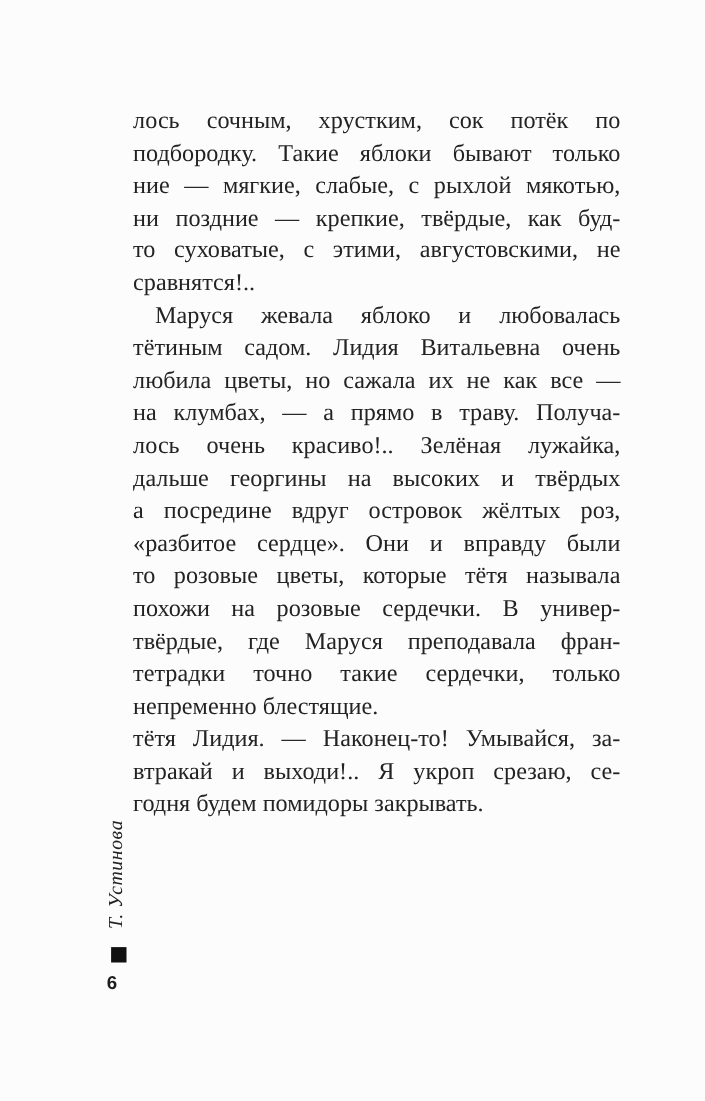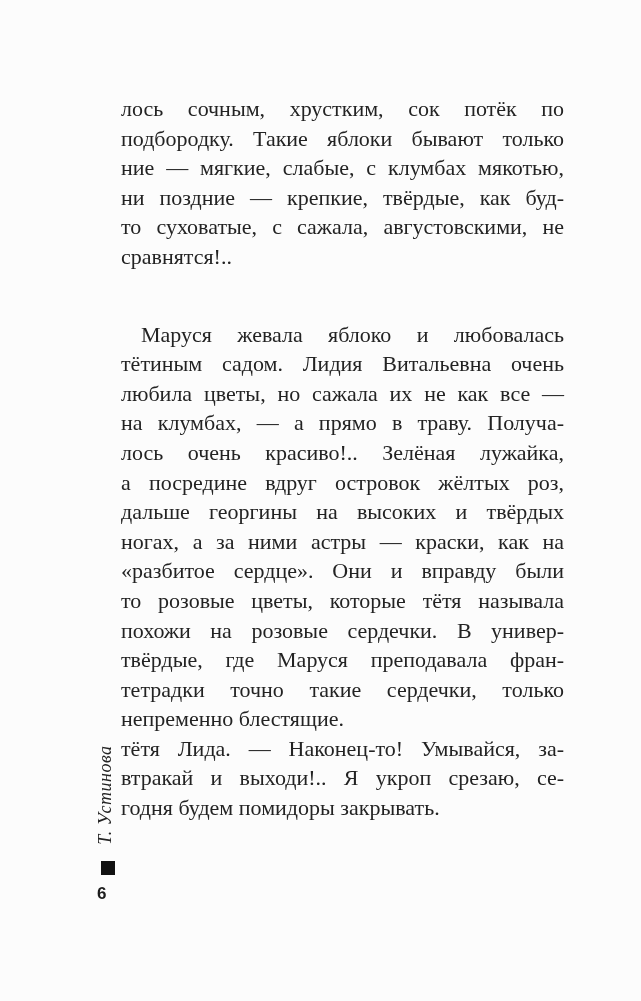--- a/index.html
+++ b/index.html
@@ -26,21 +26,20 @@
   }
   .line {
     text-align: justify;
     text-align-last: justify;
   }
   .line.para-end {
     text-align-last: left;
   }
   .line.indent {
     text-indent: 20px;
-    margin-top: 48px;
   }
   .author-vertical {
     position: absolute;
     left: 105px;
     top: 795px;
     transform: translate(-50%, -50%) rotate(-90deg);
     transform-origin: center;
     white-space: nowrap;
     font-style: italic;
     font-size: 18px;
@@ -65,39 +64,38 @@
     color: #1c1c1c;
   }
 </style>
 </head>
 <body>
 
 <div class="page" style="background: rgb(252, 252, 252);">
   <div class="text-block" id="text-block" style="color: rgb(35, 35, 35);">
       <div class="line">лось сочным, хрустким, сок потёк по</div>
       <div class="line">подбородку. Такие яблоки бывают только</div>
-      <div class="line">ние — мягкие, слабые, с клумбах мякотью,</div>
+      <div class="line">ние — мягкие, слабые, с рыхлой мякотью,</div>
       <div class="line">ни поздние — крепкие, твёрдые, как буд-</div>
-      <div class="line">то суховатые, с сажала, августовскими, не</div>
+      <div class="line">то суховатые, с этими, августовскими, не</div>
       <div class="line para-end">сравнятся!..</div>
       <div class="line indent">Маруся жевала яблоко и любовалась</div>
       <div class="line">тётиным садом. Лидия Витальевна очень</div>
       <div class="line">любила цветы, но сажала их не как все —</div>
       <div class="line">на клумбах, — а прямо в траву. Получа-</div>
       <div class="line">лось очень красиво!.. Зелёная лужайка,</div>
+      <div class="line">дальше георгины на высоких и твёрдых</div>
       <div class="line">а посредине вдруг островок жёлтых роз,</div>
-      <div class="line">дальше георгины на высоких и твёрдых</div>
-      <div class="line">ногах, а за ними астры — краски, как на</div>
       <div class="line">«разбитое сердце». Они и вправду были</div>
       <div class="line">то розовые цветы, которые тётя называла</div>
       <div class="line">похожи на розовые сердечки. В универ-</div>
       <div class="line">твёрдые, где Маруся преподавала фран-</div>
       <div class="line">тетрадки точно такие сердечки, только</div>
       <div class="line para-end">непременно блестящие.</div>
-      <div class="line">тётя Лида. — Наконец-то! Умывайся, за-</div>
+      <div class="line">тётя Лидия. — Наконец-то! Умывайся, за-</div>
       <div class="line">втракай и выходи!.. Я укроп срезаю, се-</div>
       <div class="line para-end">годня будем помидоры закрывать.</div>
     </div>
 
   <div class="author-vertical">Т. Устинова</div>
 
   <div class="series-square" style="background: rgb(17, 17, 17);"></div>
 
   <div class="page-number">6</div>
 </div>

